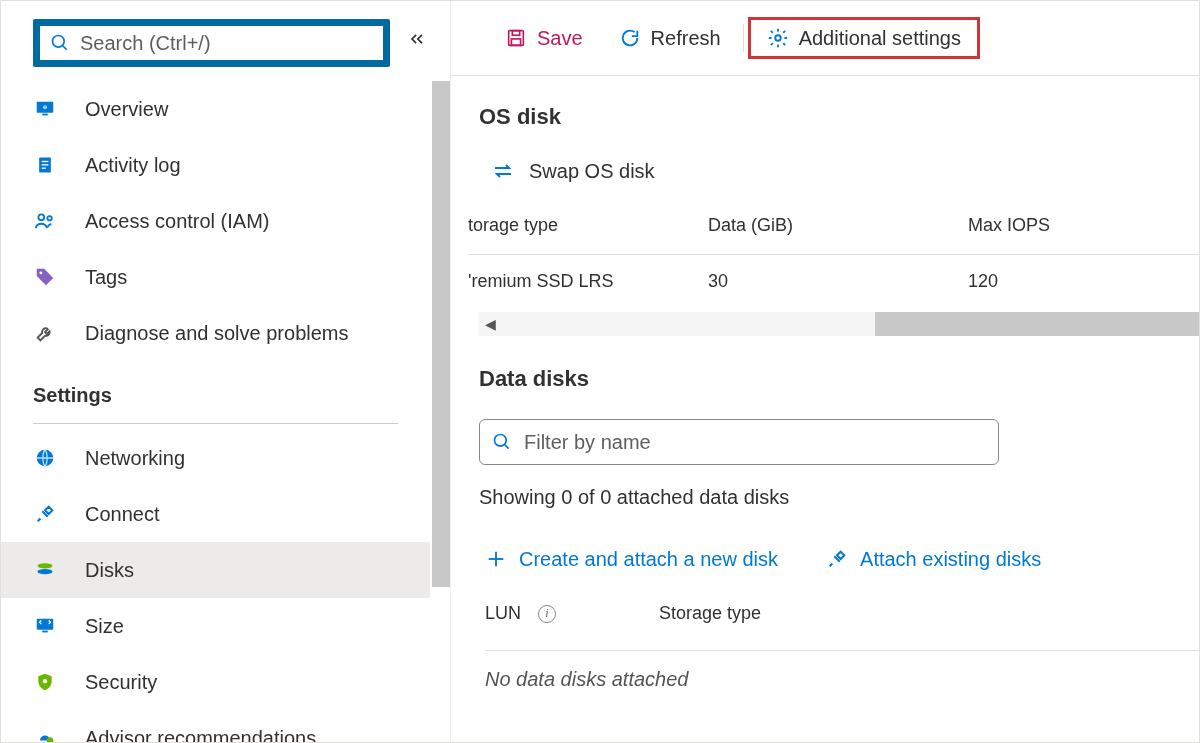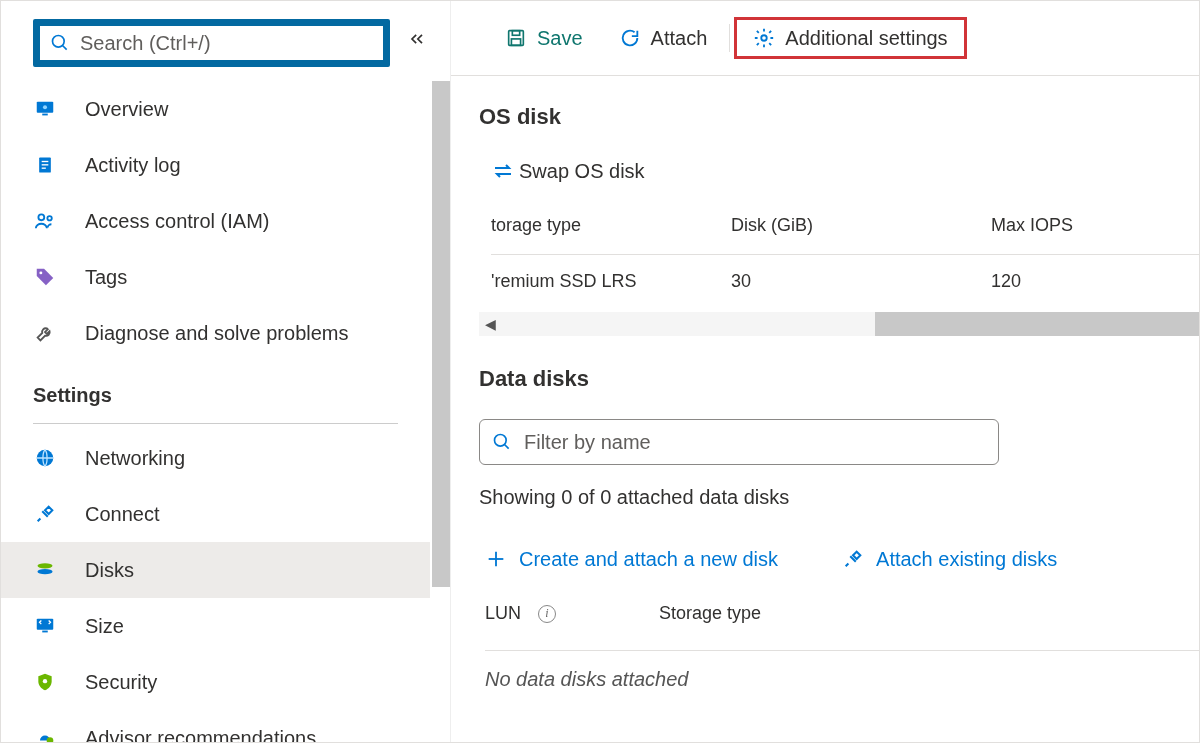--- a/index.html
+++ b/index.html
@@ -28,45 +28,45 @@
 .nav{padding-right:20px}
 .nav-item{display:flex;align-items:center;gap:28px;padding:14px 0 14px 32px;font-size:20px;cursor:pointer}
 .nav-item.selected{background:var(--selected)}
 .nav-item .ic{width:24px;height:24px;display:flex;align-items:center;justify-content:center}
 .section-head{font-size:20px;font-weight:600;padding:20px 0 8px 32px}
 .section-rule{border:0;border-top:1px solid #ccc;margin:6px 32px 6px 32px}
 
 .main{flex:1;display:flex;flex-direction:column;min-width:0}
 .toolbar{display:flex;align-items:center;padding:16px 10px 16px 36px;border-bottom:1px solid var(--border);font-size:20px;gap:0}
 .tbtn{display:flex;align-items:center;gap:10px;padding:4px 18px;cursor:pointer;white-space:nowrap}
-.tbtn.disabled{color:#0f766e}
+.tbtn.disabled{color:#be185d}
 .tbtn svg{width:22px;height:22px}
 .vsep{width:1px;height:28px;background:var(--border);margin:0 4px}
 .highlight{border:3px solid var(--red);padding:4px 16px}
 .content{flex:1;overflow:hidden;padding:18px 0 8px 0}
 h3{font-size:22px;font-weight:700;margin:8px 0 24px 28px}
-.swap{display:flex;align-items:center;gap:4px;font-size:20px;margin:0 0 28px 40px;cursor:pointer}
+.swap{display:flex;align-items:center;gap:14px;font-size:20px;margin:0 0 28px 40px;cursor:pointer}
 .swap svg{width:24px;height:24px;color:var(--blue)}
 
-.tbl{margin-left:40px}
+.tbl{margin-left:17px}
 .thead,.trow{display:flex}
 .thead{color:var(--text);padding-bottom:16px}
 .trow{padding:14px 0}
 .divider{border-top:1px solid var(--border);margin-left:0}
 .col1{width:240px}
 .col2{width:260px}
 .col3{flex:1}
 .hscroll{height:24px;background:#f5f5f5;margin:4px 0 0 28px;position:relative}
 .hscroll .larr{position:absolute;left:6px;top:3px;font-size:14px;color:#555}
 .hscroll .bar{position:absolute;height:100%;right:0;width:45%;background:#c8c8c8}
 
 .filter-box{display:flex;align-items:center;border:1px solid #8a8886;border-radius:6px;padding:8px 12px;font-size:20px;color:var(--muted);margin:0 0 18px 28px;width:520px}
 .filter-box svg{width:20px;height:20px;margin-right:12px;color:var(--blue)}
 .status-line{margin:0 16px 34px 28px;font-size:20px}
-.actions{display:flex;gap:64px;margin:0 0 28px 34px;font-size:20px}
+.actions{display:flex;gap:48px;margin:0 0 28px 34px;font-size:20px}
 .link{display:flex;align-items:center;gap:12px;color:var(--blue);cursor:pointer}
 .link svg{width:22px;height:22px}
 .dh{display:flex;margin-left:34px;padding-bottom:14px}
 .dh .c1{width:140px;display:flex;align-items:center;gap:17px}
 .dh .c2{flex:1}
 .dh .c3{width:160px;text-align:right;padding-right:24px}
 .info-ic{width:18px;height:18px;border:1px solid #888;border-radius:50%;display:inline-flex;align-items:center;justify-content:center;font-size:12px;color:#666;font-style:italic;font-family:Georgia,serif}
 .empty{font-style:italic;margin:10px 0 0 34px;font-size:20px;color:#555;border-top:1px solid var(--border);padding-top:14px}
 </style>
 </head>
@@ -215,21 +215,21 @@
             <rect x="8" y="4" width="8" height="5"></rect>
             <rect x="7" y="13" width="10" height="7"></rect>
           </svg>
         <span>Save</span>
       </div>
       <div class="tbtn">
         <svg viewBox="0 0 24 24" fill="none" stroke="#0078d4" stroke-width="2">
             <path d="M20 12a8 8 0 1 1-3-6.2"></path>
             <polyline points="20 4 20 10 14 10" fill="none"></polyline>
           </svg>
-        <span>Attach</span>
+        <span>Refresh</span>
       </div>
       <div class="vsep"></div>
       <div class="tbtn highlight">
         <svg viewBox="0 0 24 24" fill="none" stroke="#0078d4" stroke-width="2">
             <circle cx="12" cy="12" r="3"></circle>
             <path d="M12 2v3M12 19v3M4.2 4.2l2.1 2.1M17.7 17.7l2.1 2.1M2 12h3M19 12h3M4.2 19.8l2.1-2.1M17.7 6.3l2.1-2.1"></path>
           </svg>
         <span>Additional settings</span>
       </div>
     </div>
@@ -239,21 +239,21 @@
       <div class="swap">
         <svg viewBox="0 0 24 24" fill="none" stroke="currentColor" stroke-width="2">
             <path d="M4 9h14l-3-3M20 15H6l3 3"></path>
           </svg>
         <span>Swap OS disk</span>
       </div>
 
       <div class="tbl">
         <div class="thead">
           <div class="col1">torage type</div>
-          <div class="col2">Disk (GiB)</div>
+          <div class="col2">Data (GiB)</div>
           <div class="col3">Max IOPS</div>
         </div>
         <div class="divider"></div>
         <div class="trow">
           <div class="col1">'remium SSD LRS</div>
           <div class="col2">30</div>
           <div class="col3">120</div>
         </div>
       </div>
       <div class="hscroll">

